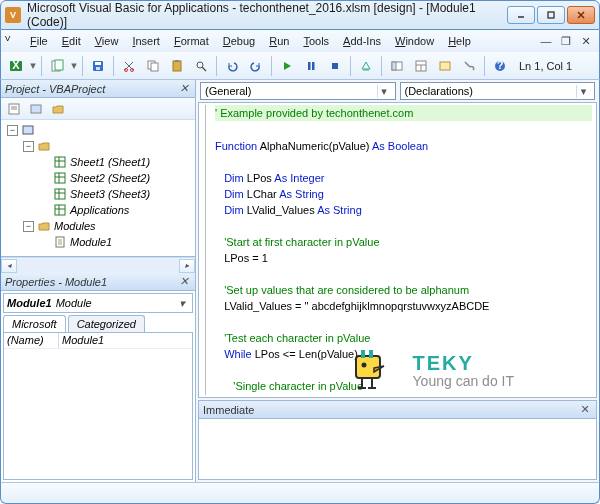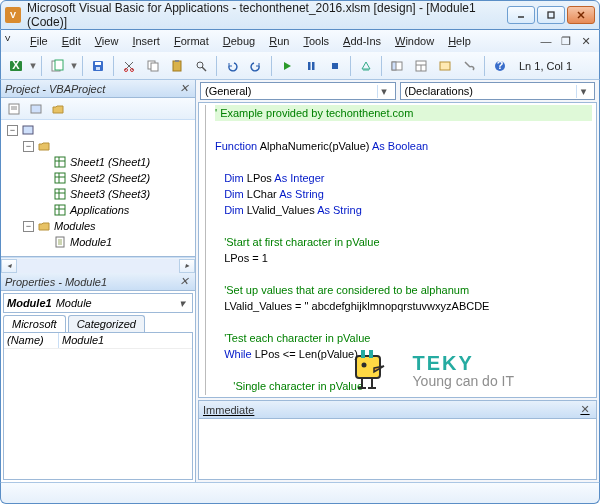--- a/index.html
+++ b/index.html
@@ -66,21 +66,21 @@
 .code-hd{height:22px;display:flex;gap:4px;padding:2px 4px;background:#f4f6fa;}
 .cbo{flex:1;height:18px;border:1px solid #7a98bd;background:#fff;display:flex;align-items:center;padding:0 4px;}
 .cbo .dd{margin-left:auto;width:14px;text-align:center;color:#555;border-left:1px solid #c9def5;}
 .code{flex:1;background:#fff;border:1px solid #9db9d8;margin:0 2px;overflow:auto;position:relative;}
 .codein{padding:2px 4px 2px 16px;font-family:"Consolas","Courier New",monospace;font-size:12px;line-height:16px;white-space:pre;color:#000;}
 .codein .c-cm{color:#008000;}
 .codein .c-kw{color:#0018c8;}
 .codein .bar{position:absolute;left:6px;top:2px;bottom:2px;width:0;border-left:1px solid #bbb;}
 .codein .hl{background:#dff9d8;display:inline-block;width:100%;}
 
-.imm{height:80px;margin:2px;border:1px solid #9db9d8;background:#fff;display:flex;flex-direction:column;text-decoration:underline;}
+.imm{height:80px;margin:2px;border:1px solid #9db9d8;background:#fff;display:flex;flex-direction:column;}
 .imm .panel-hd{background:linear-gradient(#e6f0fb,#c9def5);}
 .imm .body{flex:1;background:#fff;}
 
 
 .status{height:22px;background:linear-gradient(#f7fbff,#e6f0fb);border:1px solid #5a8ec6;border-top:1px solid #aac6e4;border-radius:0 0 6px 6px;}
 
 
 .wm{position:absolute;right:86px;bottom:110px;pointer-events:none;opacity:.95;display:flex;align-items:center;gap:21px;}
 .wm .bird{width:48px;height:48px;}
 .wm .txt .b{font-family:Arial;font-size:20px;font-weight:900;color:#1aa79c;letter-spacing:2px;}

